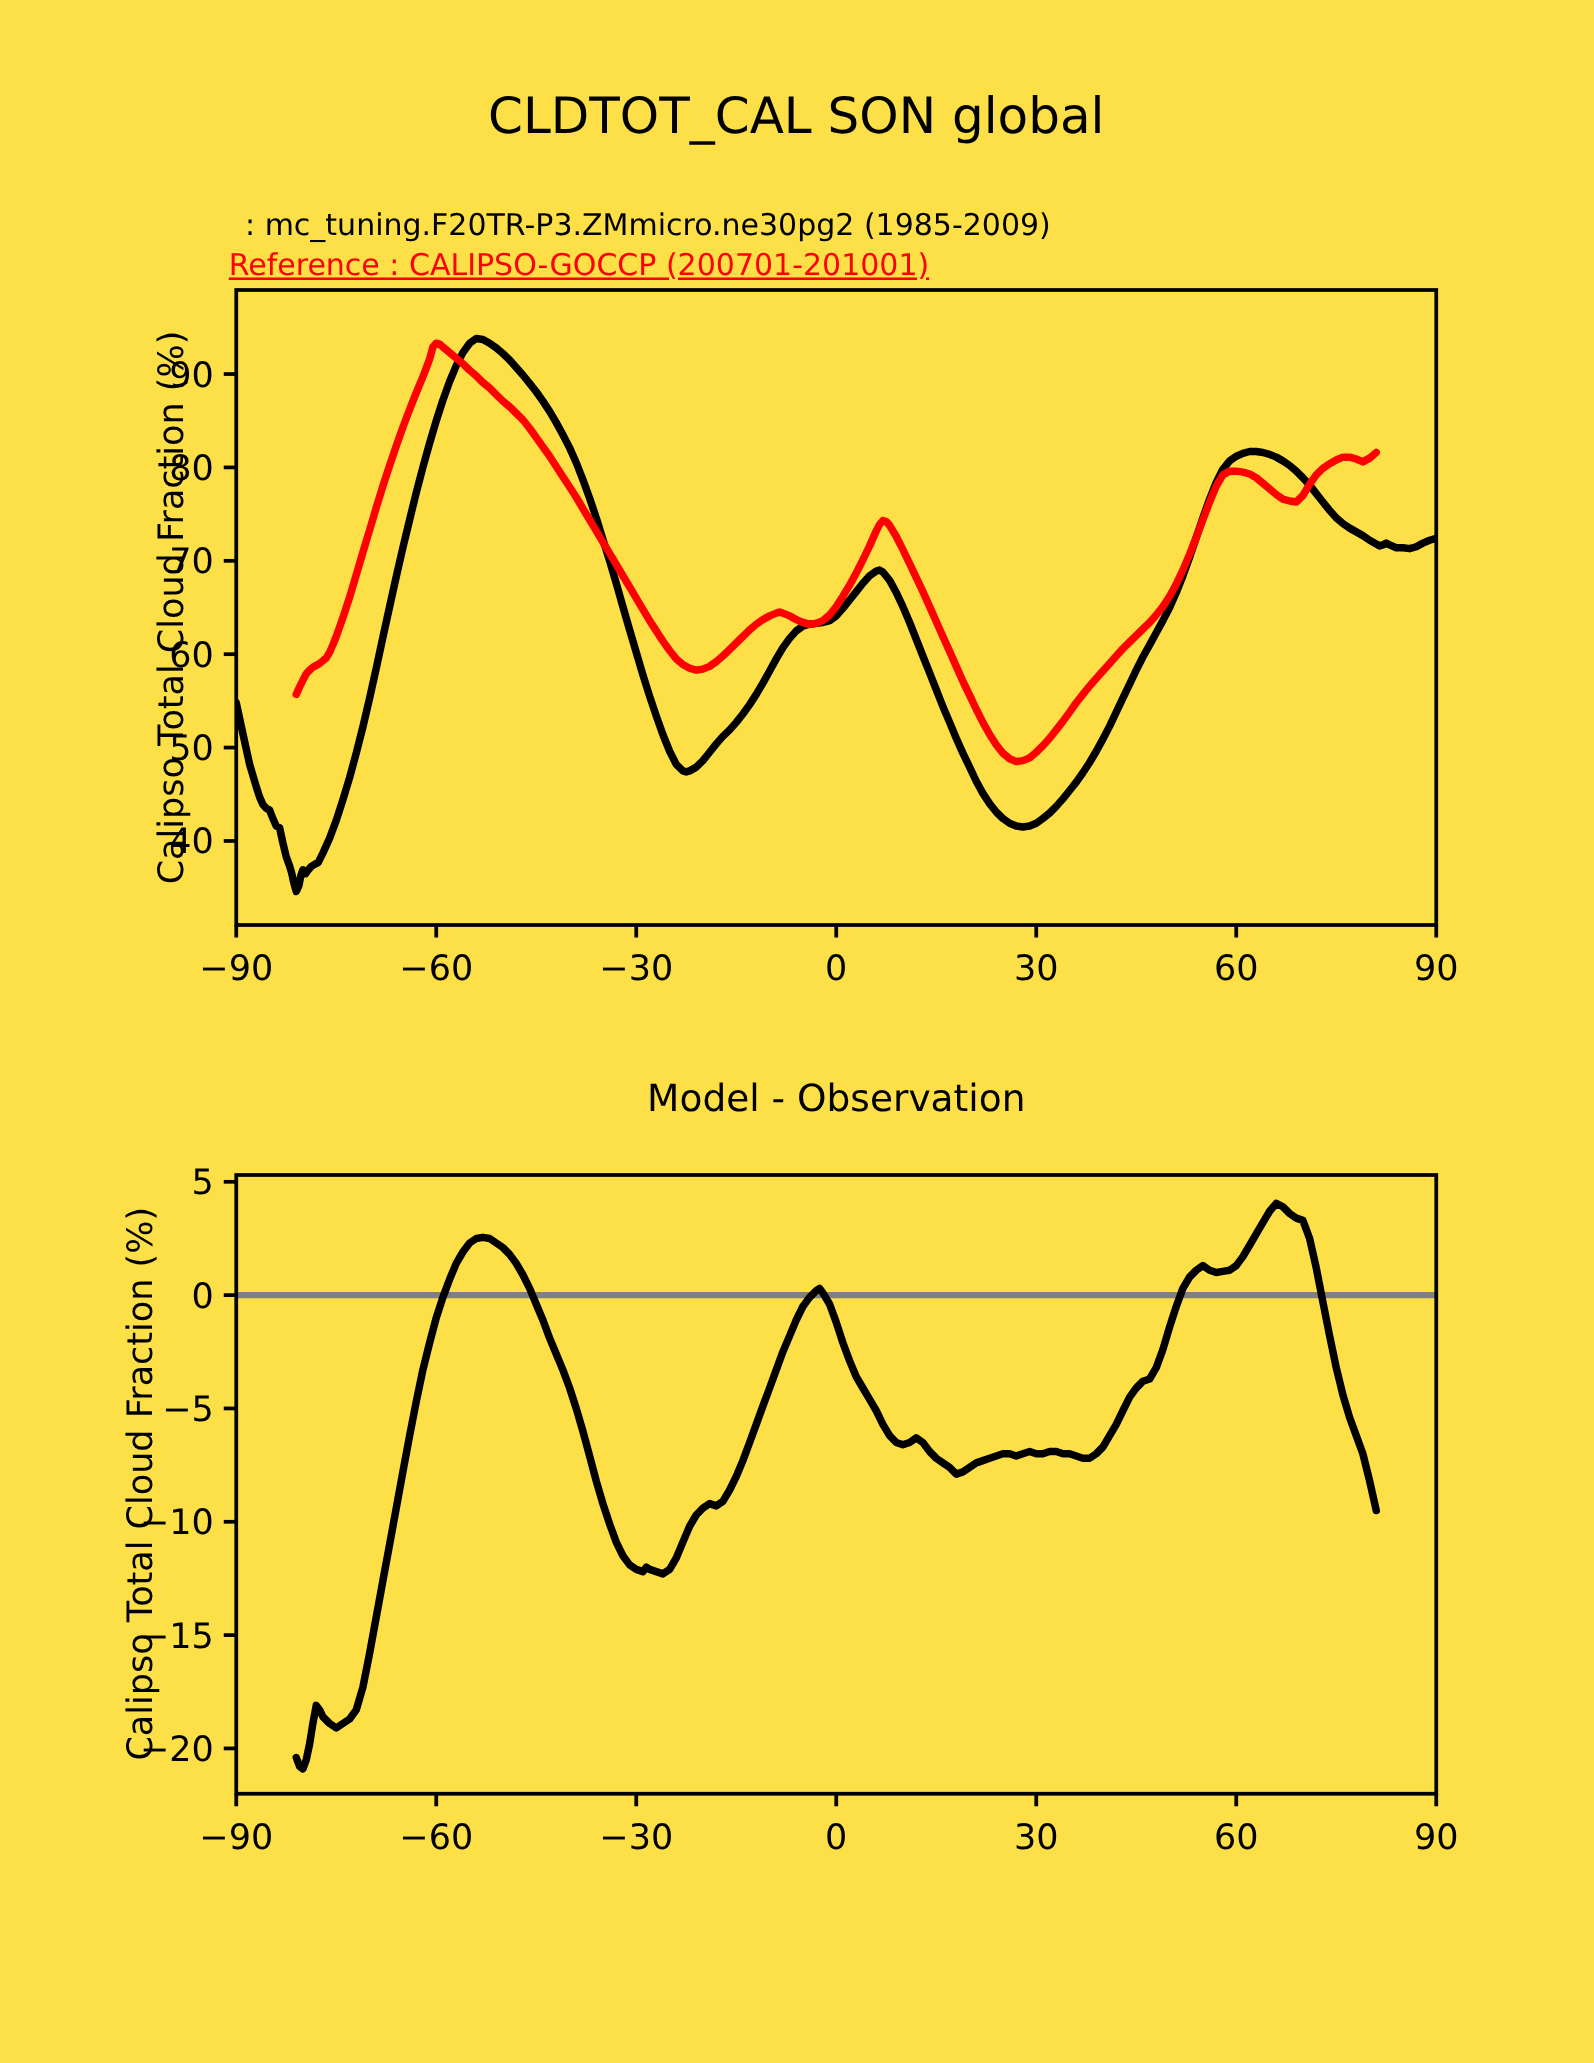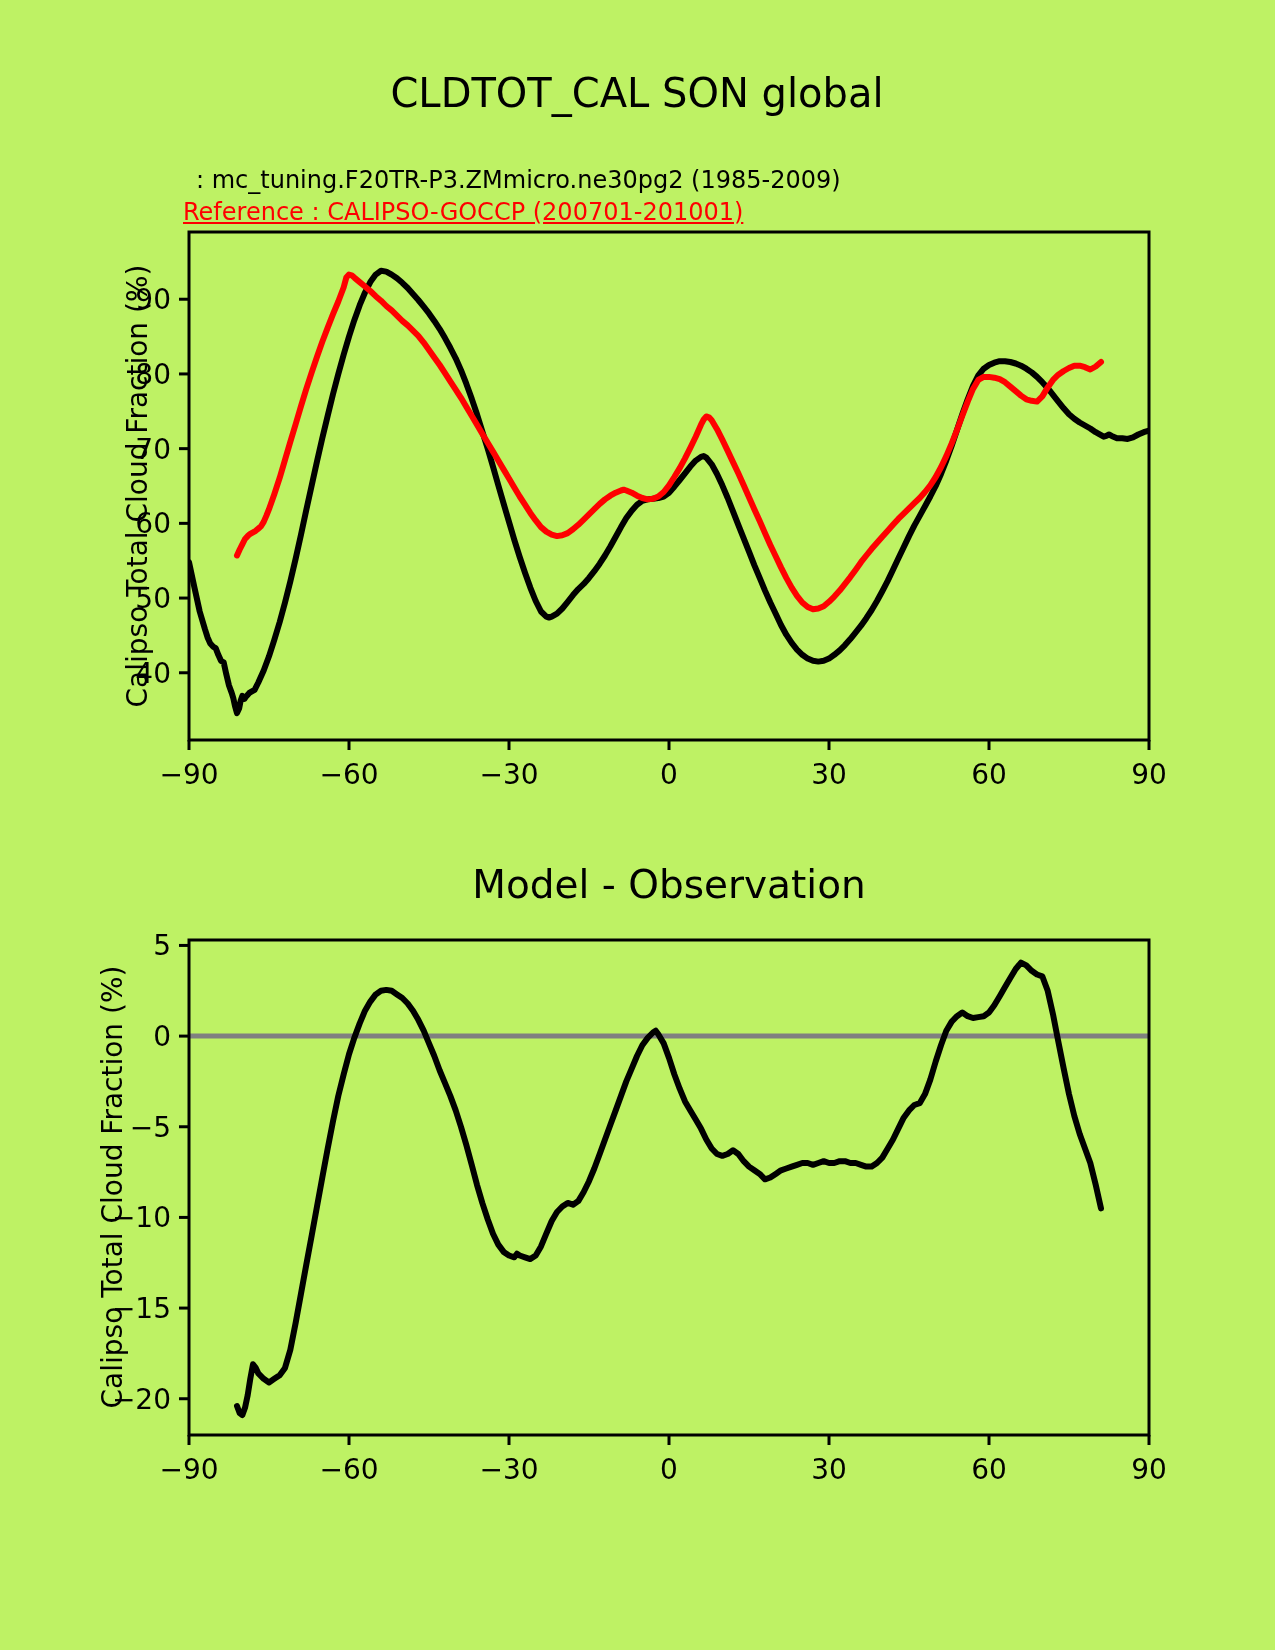--- a/index.html
+++ b/index.html
@@ -1,28 +1,28 @@
 <!DOCTYPE html>
 <html><head>
 <meta charset="utf-8">
 <style>
   html,body{margin:0;padding:0;background:#fff;}
-  .figure{position:relative;width:1275px;height:1650px;background:#bef264;
+  .figure{position:relative;width:1275px;height:1650px;background:#fde047;
           font-family:"DejaVu Sans","Liberation Sans",sans-serif;overflow:hidden;}
   .suptitle{position:absolute;left:637px;top:70px;transform:translateX(-50%);
             font-size:40px;color:#000;white-space:nowrap;}
   .legend-line{position:absolute;font-size:24px;white-space:nowrap;}
   .legend-model{left:196px;top:166px;color:#000;}
   .legend-ref{left:183px;top:198px;color:#ff0000;text-decoration:underline;}
   .ylabel{position:absolute;font-size:28px;color:#000;white-space:nowrap;
           transform:translate(-50%,-50%) rotate(-90deg);}
   .ylabel-top{left:137px;top:486px;}
   .ylabel-bottom{left:112px;top:1187px;}
   .axes-title{position:absolute;left:669px;top:862px;transform:translateX(-50%);
-              font-size:39px;color:#000;white-space:nowrap;}
+              font-size:30px;color:#000;white-space:nowrap;}
   svg{position:absolute;left:0;top:0;}
   svg text{font-family:"DejaVu Sans","Liberation Sans",sans-serif;fill:#000;}
 </style>
 </head>
 <body>
 
 <div class="figure">
   <div class="suptitle">CLDTOT_CAL SON global</div>
   <div class="legend-line legend-model">: mc_tuning.F20TR-P3.ZMmicro.ne30pg2 (1985-2009)</div>
   <div class="legend-line legend-ref">Reference : CALIPSO-GOCCP (200701-201001)</div>

